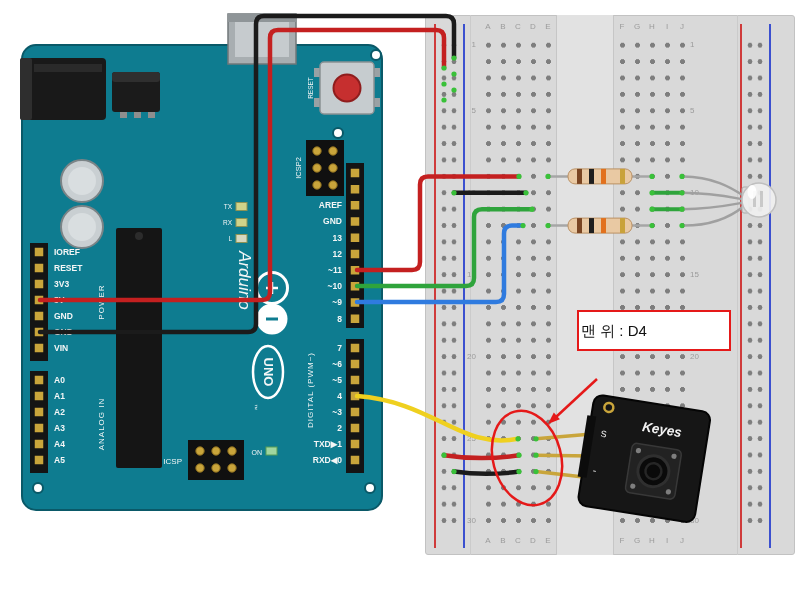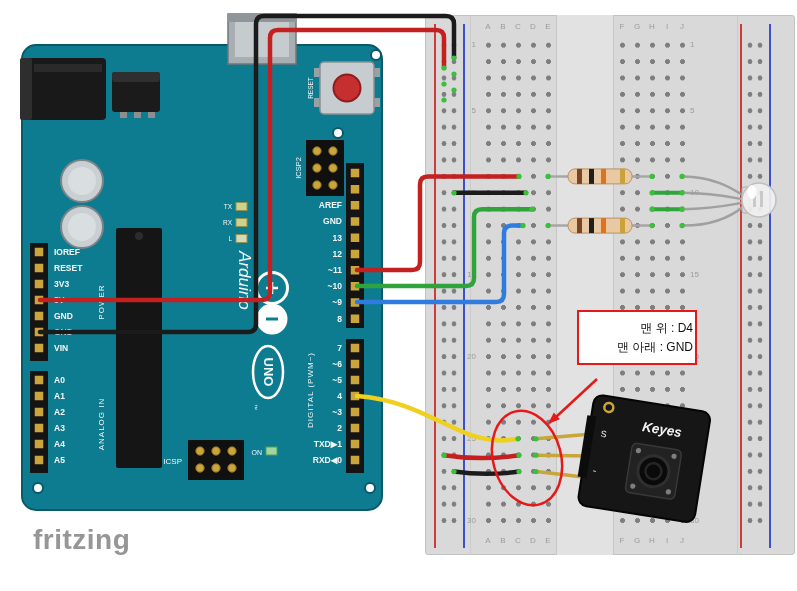--- a/index.html
+++ b/index.html
@@ -17,23 +17,23 @@
   #holesFJ{left:614.5px;top:37px;width:75px;height:492px;background-size:15px 16.4px;}
   #railL{left:439px;top:37px;width:20px;height:492px;background-size:10px 16.4px;}
   #railR{left:745px;top:37px;width:20px;height:492px;background-size:10px 16.4px;}
   .bl{position:absolute;font-size:8px;color:#9b9b9b;width:10px;text-align:center;}
   .bn{position:absolute;font-size:8px;color:#9b9b9b;width:16px;text-align:right;}
   .bn-r{text-align:left;}
   svg{position:absolute;left:0;top:0;font-family:"Liberation Sans",sans-serif;}
   .silk{fill:#f3f6f6;}
   .pl{fill:#f3f6f6;font-weight:bold;}
   .dot{fill:#39c139;}
-  .callout{position:absolute;left:577px;top:310px;width:120px;background:#ffffff;
-           border:2px solid #e51919;box-sizing:border-box;padding:7px 2px;text-align:right;
-           font-size:12px;line-height:1.55;color:#111;}
+  .callout{position:absolute;left:577px;top:310px;width:154px;background:#ffffff;
+           border:2px solid #e51919;box-sizing:border-box;padding:7px 2px;text-align:left;
+           font-size:15px;line-height:1.55;color:#111;}
   .watermark{position:absolute;left:33px;top:524px;font-size:28px;font-weight:bold;
              color:#969696;letter-spacing:.5px;}
 </style>
 </head>
 <body>
 
 <div class="stage">
 
   <div class="bb-base"></div>
   <div class="bb-strip"></div>
@@ -329,17 +329,15 @@
       <circle class="dot" cx="536" cy="471.6" r="2.6"></circle>
     </g>
 
     <ellipse transform="rotate(-15 527 458)" cx="527" cy="458" rx="34" ry="48" fill="none" stroke="#e51919" stroke-width="2.5"></ellipse>
     <line x1="597" y1="379" x2="556" y2="417" stroke="#e51919" stroke-width="2.5"></line>
     <polygon points="548,424 553.8,412.6 559.9,419.2" fill="#e51919"></polygon>
   </svg>
 
   <div class="callout">
     <div>맨 위 : D4</div>
-    <div>맨 아래 : GND</div>
   </div>
 
-  <div class="watermark">fritzing</div>
 </div>
 
 </body></html>

